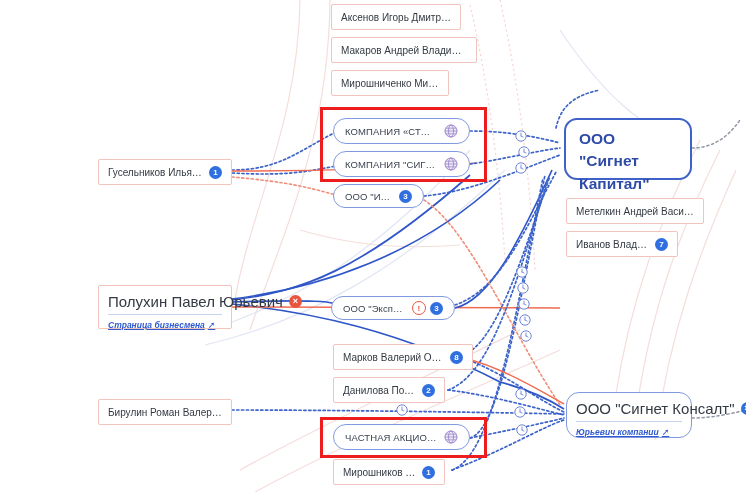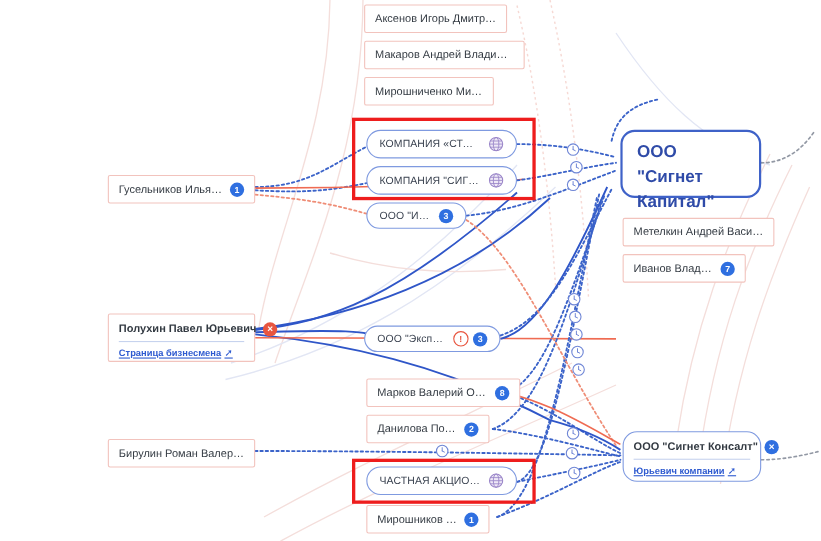--- a/index.html
+++ b/index.html
@@ -23,23 +23,23 @@
 
   
   .central{border:2px solid #3f62c8;border-radius:13px;color:#2f4ba8;
            font-size:15.5px;font-weight:bold;line-height:1.45;
            padding:8px 13px;display:block;white-space:normal;}
 
   
   .card{display:block;padding:7px 9px 6px 9px;}
   .card .top{display:flex;align-items:center;justify-content:space-between;
              padding-bottom:4px;border-bottom:1px solid #c7d3ee;}
-  .card .top .lbl{font-size:10px;color:#333a42;font-weight:bold;}
+  .card .top .lbl{font-size:15px;color:#333a42;}
   .card .link{display:flex;align-items:center;gap:3px;margin-top:5px;
-              font-size:8.5px;font-weight:bold;color:#2f5bd0;}
+              font-size:8.5px;font-weight:bold;color:#2f5bd0;font-style:italic;}
   .card.person-card{border:1px solid #f2c3bd;border-radius:2px;}
   .card.company-card{border:1px solid #7f9ae0;border-radius:13px;}
 
   
   .badge{flex:none;width:13px;height:13px;border-radius:50%;background:#2f6fe0;
          color:#fff;font-size:8px;font-weight:bold;display:flex;
          align-items:center;justify-content:center;margin-left:6px;}
   .badge-x{flex:none;width:13px;height:13px;border-radius:50%;
            display:flex;align-items:center;justify-content:center;
            color:#fff;font-size:9px;font-weight:bold;line-height:1;margin-left:6px;}

